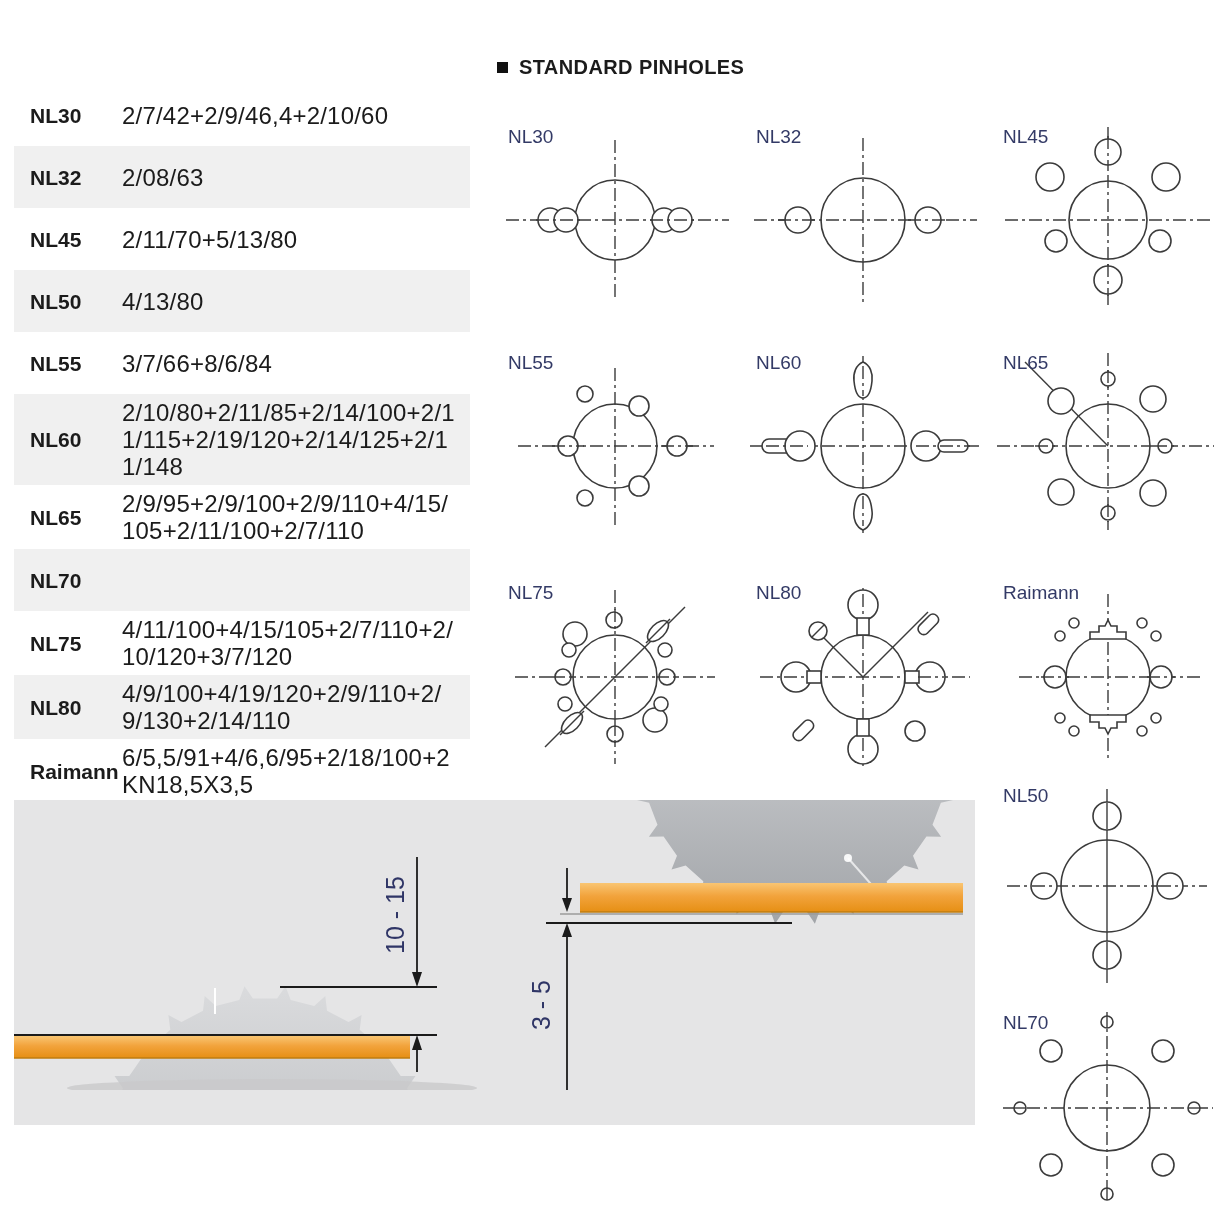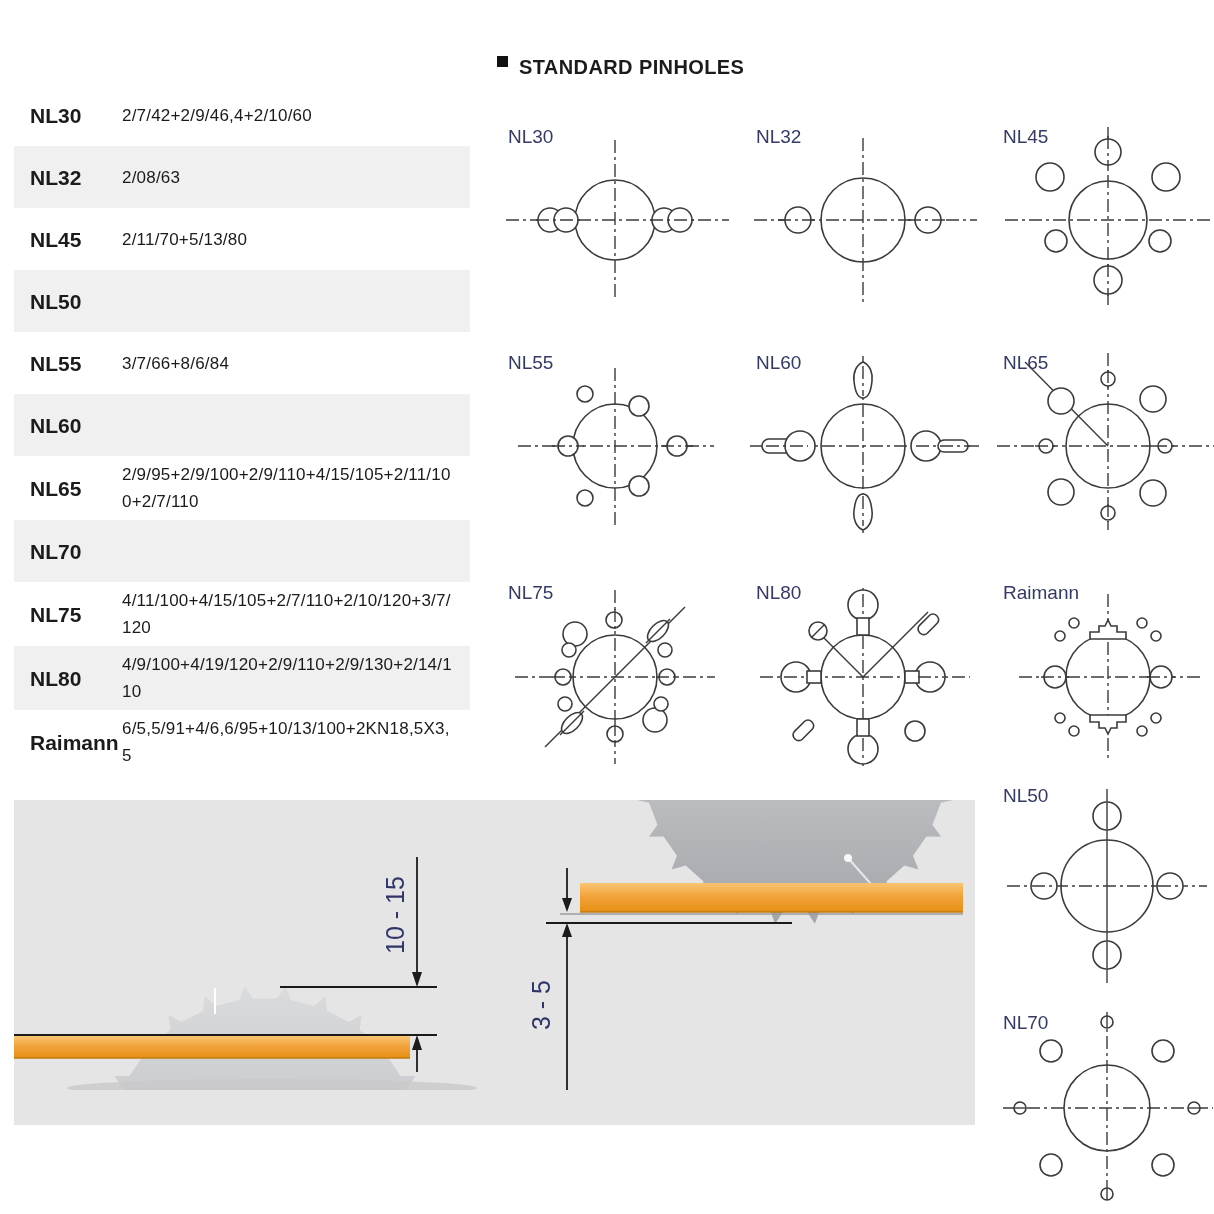--- a/index.html
+++ b/index.html
@@ -3,24 +3,24 @@
 <meta charset="utf-8">
 <style>
   html,body{margin:0;padding:0;background:#fff;}
   body{width:1214px;height:1214px;position:relative;font-family:"Liberation Sans",sans-serif;color:#1b1b1b;overflow:hidden;}
 
   
   .spec-table{position:absolute;left:14px;top:84px;width:456px;}
   .spec-row{display:flex;align-items:center;min-height:52px;padding:5px 0;line-height:27px;}
   .spec-row.stripe{background:#f0f0f0;}
   .spec-code{width:92px;padding-left:16px;font-weight:bold;font-size:21px;flex:0 0 auto;}
-  .spec-val{width:336px;font-size:17px;letter-spacing:.2px;word-break:break-all;}
+  .spec-val{width:336px;font-size:24px;letter-spacing:.2px;word-break:break-all;}
 
   
-  .sec-header{position:absolute;left:497px;top:56px;display:flex;align-items:flex-start;gap:11px;}
+  .sec-header{position:absolute;left:497px;top:56px;display:flex;align-items:center;gap:11px;}
   .sec-bullet{width:11px;height:11px;background:#111;flex:0 0 auto;}
   .sec-title{font-size:20px;font-weight:bold;letter-spacing:.4px;}
 
   
   .cell{position:absolute;}
   .cell svg{position:absolute;left:0;top:0;}
   .cell .dlabel{position:absolute;left:8px;top:4px;font-size:19px;color:#333a66;z-index:2;}
 
   .s{stroke:#3b3b3b;stroke-width:1.6;fill:none}
   .h{stroke:#3b3b3b;stroke-width:1.6;fill:#fff}
@@ -42,46 +42,48 @@
   <div class="spec-row stripe">
       <div class="spec-code">NL32</div>
       <div class="spec-val">2/08/63</div>
     </div>
   <div class="spec-row">
       <div class="spec-code">NL45</div>
       <div class="spec-val">2/11/70+5/13/80</div>
     </div>
   <div class="spec-row stripe">
       <div class="spec-code">NL50</div>
+      <div class="spec-val">4/13/80</div>
     </div>
   <div class="spec-row">
       <div class="spec-code">NL55</div>
       <div class="spec-val">3/7/66+8/6/84</div>
     </div>
   <div class="spec-row stripe">
       <div class="spec-code">NL60</div>
+      <div class="spec-val">2/10/80+2/11/85+2/14/100+2/11/115+2/19/120+2/14/125+2/11/148</div>
     </div>
   <div class="spec-row">
       <div class="spec-code">NL65</div>
       <div class="spec-val">2/9/95+2/9/100+2/9/110+4/15/105+2/11/100+2/7/110</div>
     </div>
   <div class="spec-row stripe">
       <div class="spec-code">NL70</div>
     </div>
   <div class="spec-row">
       <div class="spec-code">NL75</div>
       <div class="spec-val">4/11/100+4/15/105+2/7/110+2/10/120+3/7/120</div>
     </div>
   <div class="spec-row stripe">
       <div class="spec-code">NL80</div>
       <div class="spec-val">4/9/100+4/19/120+2/9/110+2/9/130+2/14/110</div>
     </div>
   <div class="spec-row">
       <div class="spec-code">Raimann</div>
-      <div class="spec-val">6/5,5/91+4/6,6/95+10/13/100+2KN18,5X3,5</div>
+      <div class="spec-val">6/5,5/91+4/6,6/95+2/18/100+2KN18,5X3,5</div>
     </div>
 </div>
 
 <div class="sec-header">
   <div class="sec-bullet"></div>
   <div class="sec-title">STANDARD PINHOLES</div>
 </div>
 
 <div class="cell" style="left:500px;top:122px;width:235px;height:185px;">
   <div class="dlabel">NL30</div>

